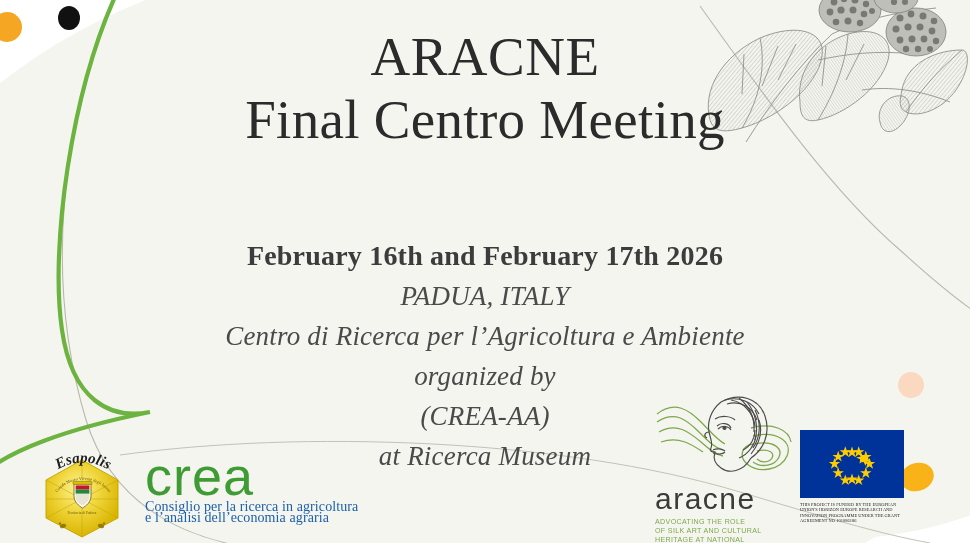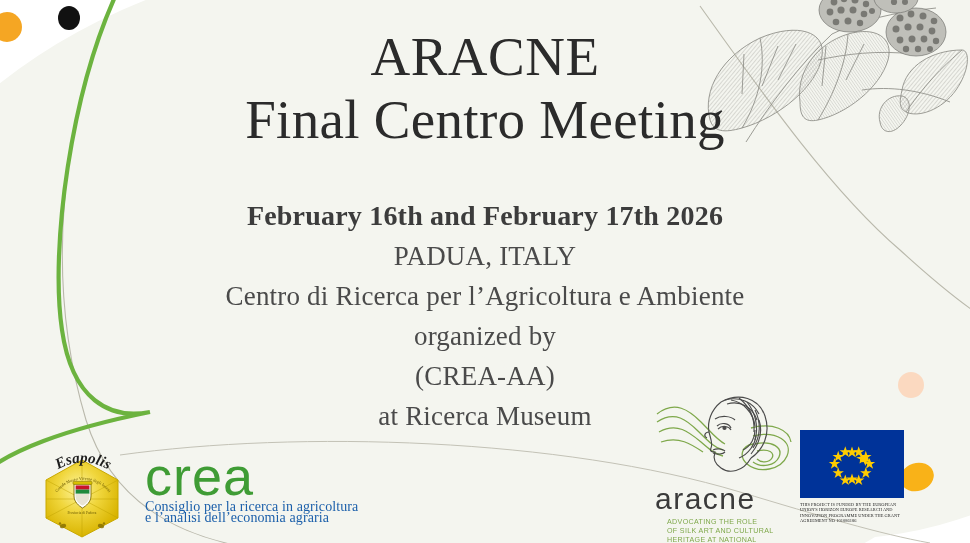--- a/index.html
+++ b/index.html
@@ -53,22 +53,22 @@
   .headline{
     position:absolute;left:0;top:26px;width:970px;text-align:center;
     color:#2b2b2b;
   }
   .headline .l1{font-size:55px;line-height:62px;letter-spacing:.5px;font-weight:400;}
   .headline .l2{font-size:55px;line-height:64px;letter-spacing:.3px;font-weight:400;}
 
   .details{
     position:absolute;left:0;top:196px;width:970px;text-align:center;color:#4a4a4a;
   }
-  .details .dt-date{font-size:28px;line-height:40px;font-weight:700;color:#3c3c3c;letter-spacing:.2px;}
-  .details .dt-line{font-size:27px;line-height:40px;font-weight:400;letter-spacing:.2px;}
+  .details .dt-date{font-size:28px;line-height:40px;font-weight:700;color:#3c3c3c;letter-spacing:.2px;margin-top:40px;}
+  .details .dt-line{font-size:27px;line-height:40px;font-weight:400;letter-spacing:.2px;font-style:italic;}
 
   
   .logo-esapolis{position:absolute;left:30px;top:438px;width:105px;height:100px;}
   .logo-crea{position:absolute;left:145px;top:445px;width:180px;height:82px;}
   .logo-aracne{position:absolute;left:655px;top:388px;width:140px;height:148px;}
   .logo-eu{position:absolute;left:800px;top:430px;width:110px;height:104px;}
 
   .eu-flag{width:104px;height:68px;background:#003399;display:block;}
   .eu-caption{
     width:108px;margin-top:4px;
@@ -86,21 +86,21 @@
     font-size:14px;line-height:11px;color:#1b5faa;letter-spacing:.1px;white-space:nowrap;
   }
 
   .aracne-word{
     font-family:"Liberation Sans", sans-serif;
     font-size:30px;line-height:30px;color:#3a3a3a;letter-spacing:1.5px;font-weight:300;
   }
   .aracne-tag{
     font-family:"Liberation Sans", sans-serif;
     font-size:7.1px;line-height:9.1px;color:#7ea84a;letter-spacing:.35px;
-    text-transform:uppercase;white-space:nowrap;margin-left:12px;
+    text-transform:uppercase;white-space:nowrap;
   }
 </style>
 </head>
 <body>
 
 <div class="stage">
 
   <div class="blob"></div>
   <div class="blob2"></div>
   <div class="blob3"></div>

